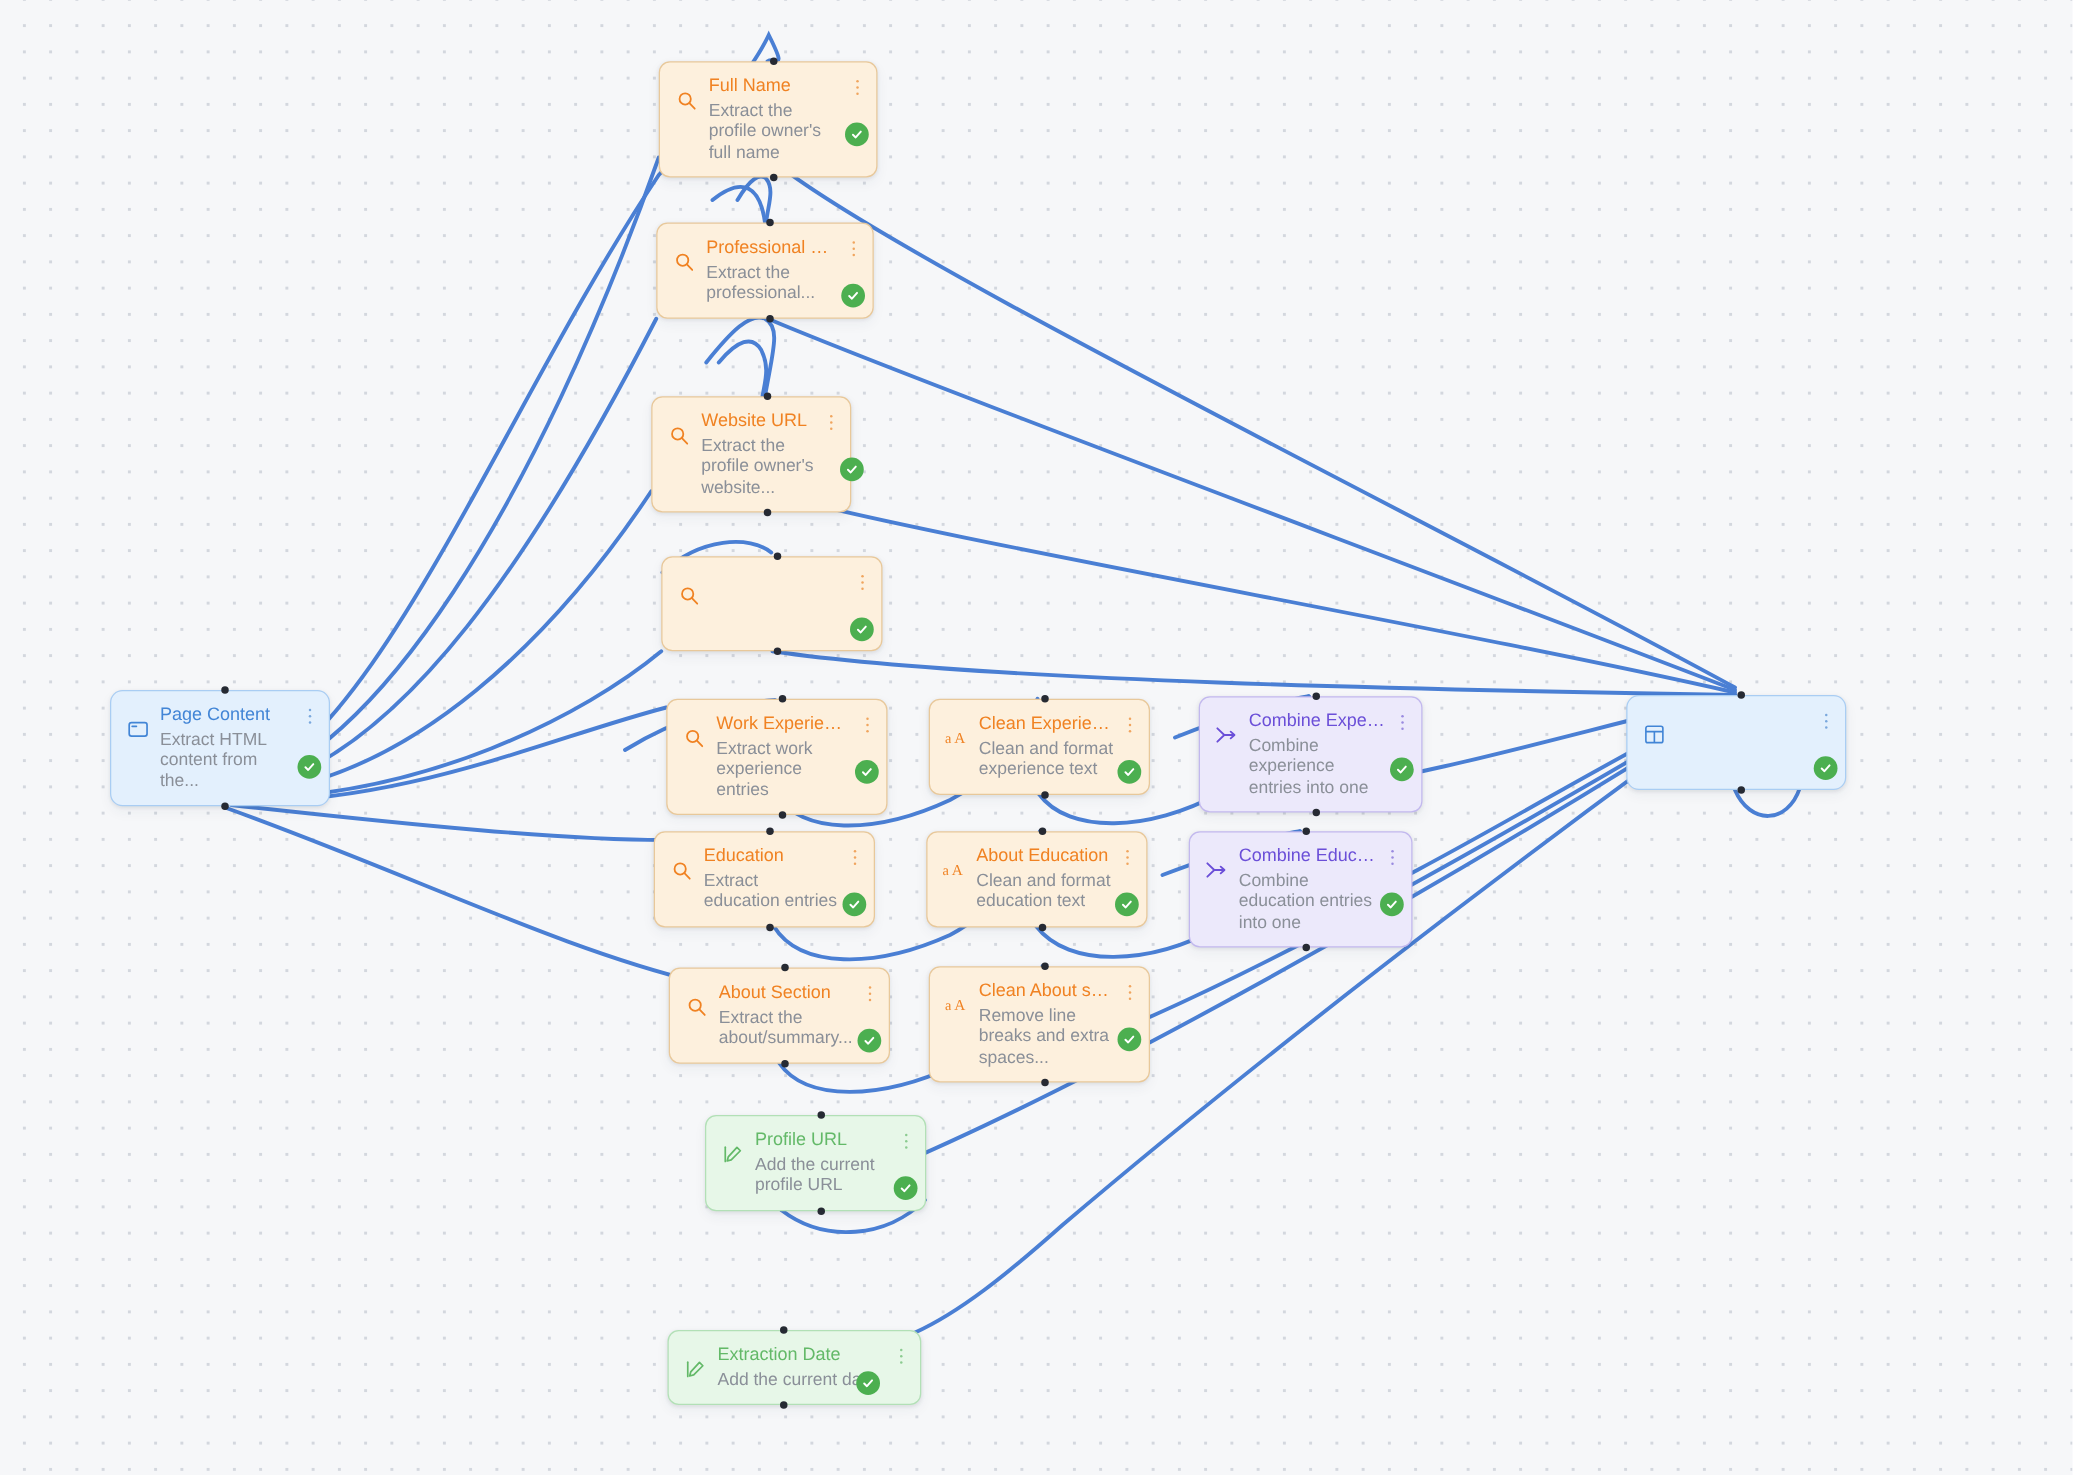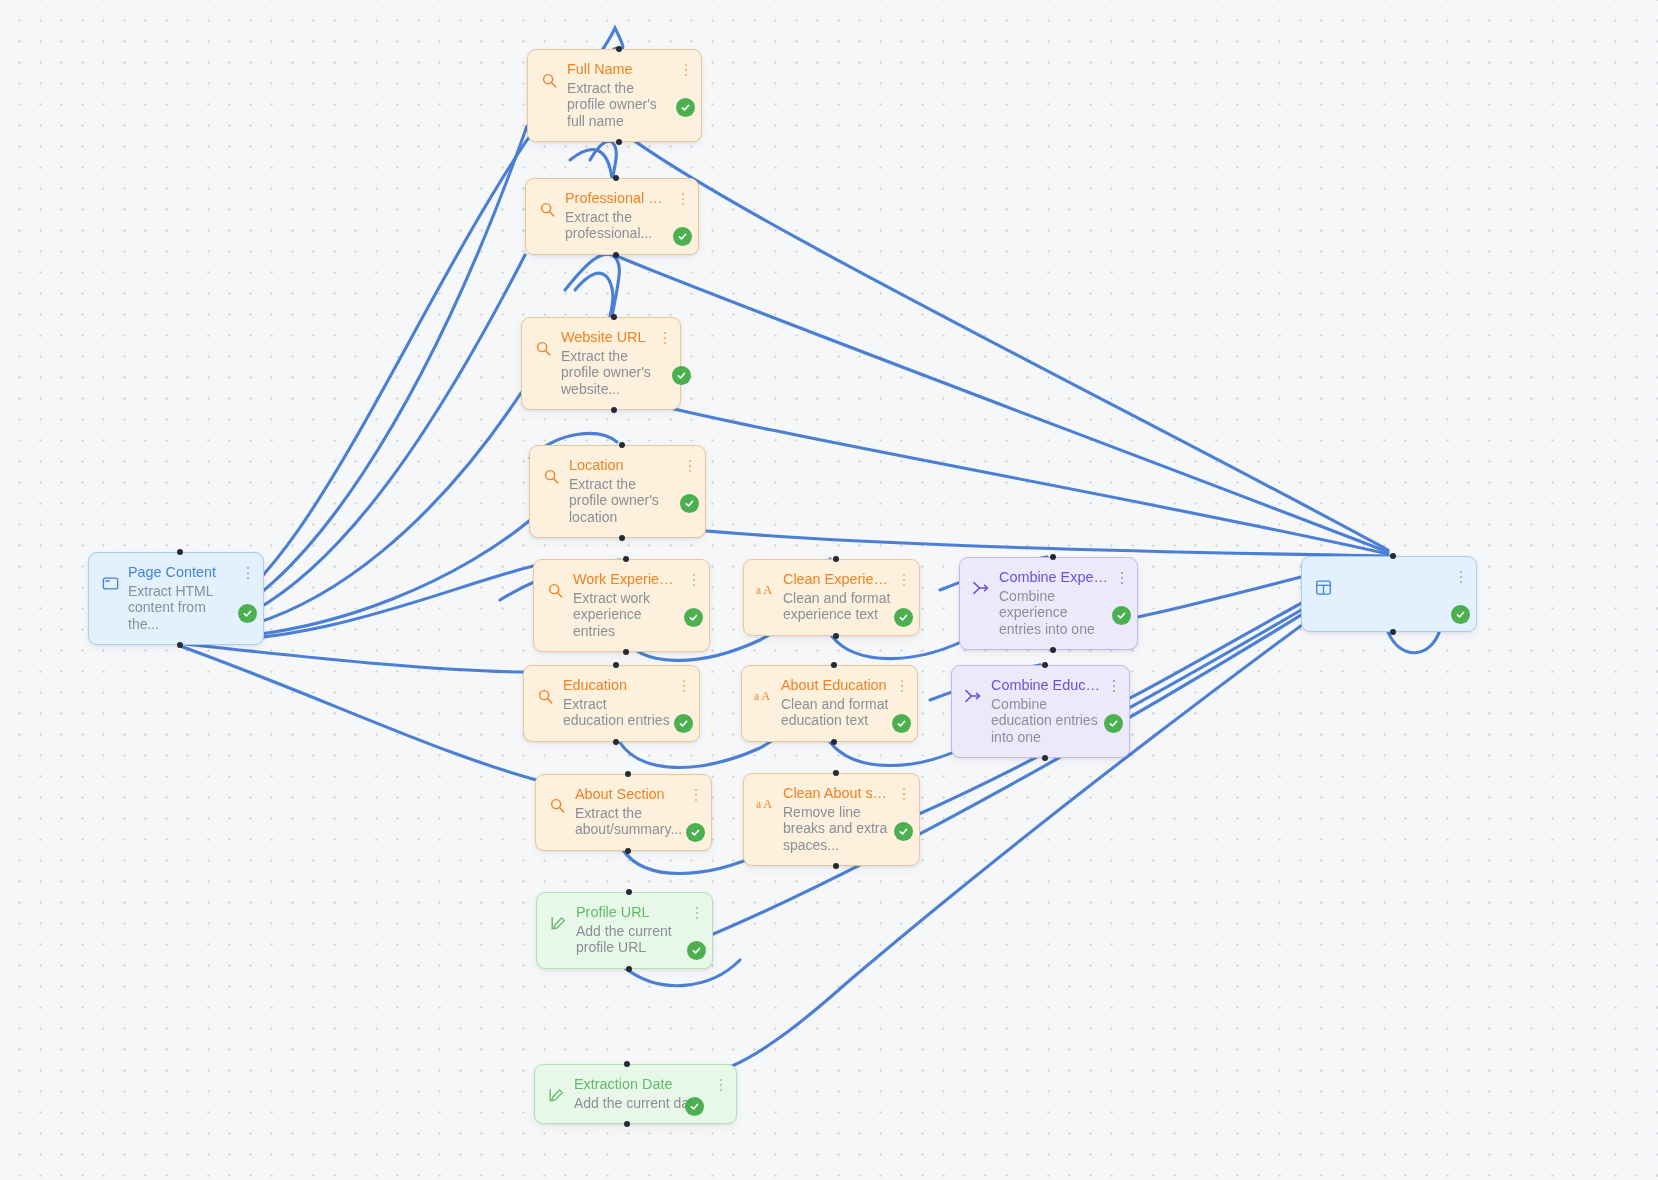--- a/index.html
+++ b/index.html
@@ -70,21 +70,21 @@
   }
   .badge svg { display: block; }
   .port {
     position: absolute;
     width: 6px; height: 6px;
     border-radius: 50%;
     background: #262a33;
   }
 
   
-  .node.blue  { background: #e3f0fd; border-color: #a9cdf3; }
+  .node.blue  { background: #e3f0fd; border-color: #a9cdf3; border-radius: 10px; }
   .node.blue .title { color: #4285d6; }
   .node.blue ~ .menu i, .node.blue .menu i { background: #7aa8dd; }
 
   .node.purple { background: #ece9fb; border-color: #c2b8ee; }
   .node.purple .title { color: #6b4fd8; }
   .node.purple .menu i { background: #9a8ae0; }
 
   .node.green { background: #e7f7e8; border-color: #b2e0b6; }
   .node.green .title { color: #63b968; }
   .node.green .desc { color: #8a8f98; }
@@ -235,24 +235,20 @@
         <div class="port" style="left:89px; top:-4px;"></div>
         <div class="port" style="left:89px; bottom:-4px;"></div>
       </div>
       <div class="node " style="left: 529px; top: 445px; width: 177px; min-height: 76px;">
         <span class="icon">
           <svg width="17" height="17" viewBox="0 0 20 20" fill="none" stroke="#f08222" stroke-width="1.7">
             <circle cx="8.4" cy="8.4" r="5.3"></circle>
             <line x1="12.4" y1="12.4" x2="17.4" y2="17.6" stroke-linecap="round"></line>
           </svg>
         </span>
-        <div class="body">
-          <div class="title">Location</div>
-          <div class="desc">Extract the profile owner's location</div>
-        </div>
         <div class="menu">
           <i></i>
           <i></i>
           <i></i>
         </div>
         <div class="badge" style="left:150px; top:48px;">
           <svg width="11" height="11" viewBox="0 0 14 14" fill="none" stroke="#ffffff" stroke-width="2" stroke-linecap="round" stroke-linejoin="round">
             <path d="M3 7.4 L5.8 10.1 L11 4.2"></path>
           </svg>
         </div>
@@ -446,21 +442,21 @@
           <i></i>
         </div>
         <div class="badge" style="left:150px; top:48px;">
           <svg width="11" height="11" viewBox="0 0 14 14" fill="none" stroke="#ffffff" stroke-width="2" stroke-linecap="round" stroke-linejoin="round">
             <path d="M3 7.4 L5.8 10.1 L11 4.2"></path>
           </svg>
         </div>
         <div class="port" style="left:89px; top:-4px;"></div>
         <div class="port" style="left:89px; bottom:-4px;"></div>
       </div>
-      <div class="node green" style="left: 536px; top: 892px; width: 177px; min-height: 76px; justify-content: space-between;">
+      <div class="node green" style="left: 564px; top: 892px; width: 177px; min-height: 76px; justify-content: space-between;">
         <span class="icon">
           <svg width="17" height="17" viewBox="0 0 20 20" fill="none" stroke="#63b968" stroke-width="1.6" stroke-linecap="round" stroke-linejoin="round">
             <path d="M2.6 3.2 L2.6 16.6"></path>
             <path d="M13.6 3.4 L16.8 6.6 L8.2 15.2 L4.4 16.2 L5.4 12.4 Z"></path>
           </svg>
         </span>
         <div class="body">
           <div class="title">Profile URL</div>
           <div class="desc">Add the current profile URL</div>
         </div>

